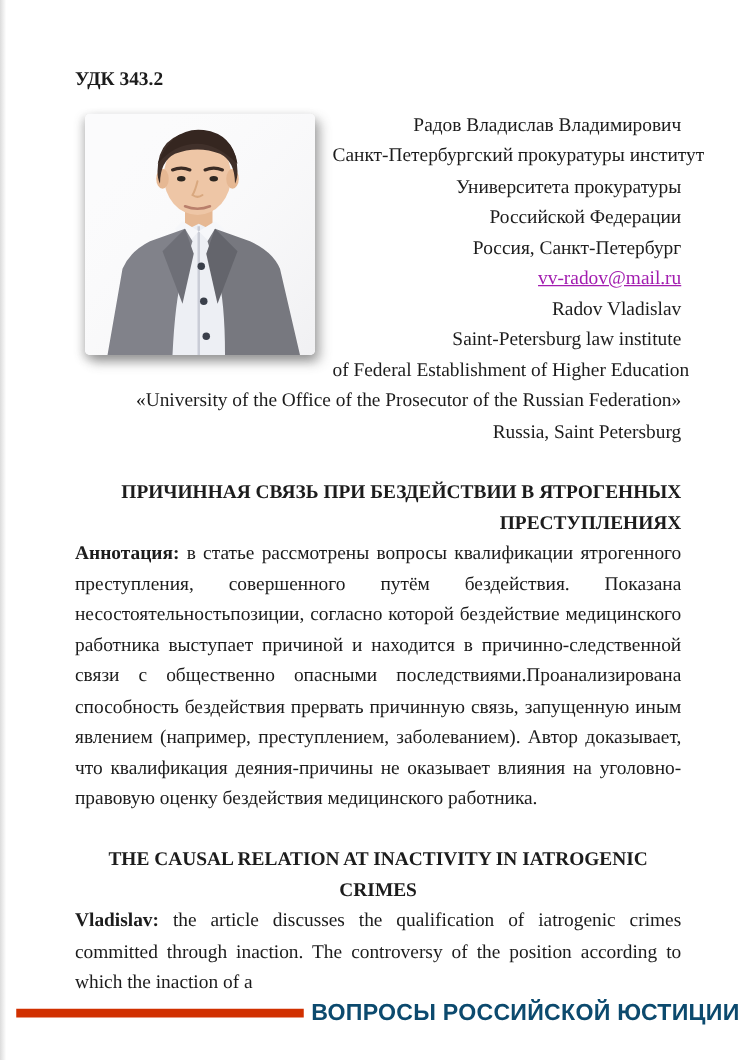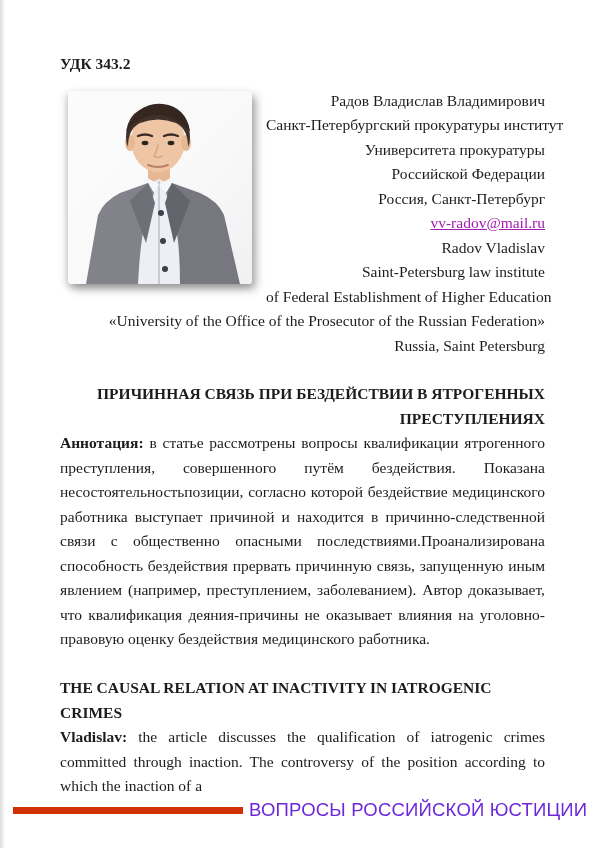--- a/index.html
+++ b/index.html
@@ -47,40 +47,40 @@
     text-align:right;
   }
   .para{
     margin:0;
     text-align:justify;
   }
   .para .label{font-weight:bold;}
   .title-en{
     margin:24.5px 0 0 0;
     font-weight:bold;
-    text-align:left;
+    text-align:center;
   }
   .footer{
     position:absolute;
     left:13px;right:16px;top:798px;
     display:flex;
     align-items:center;
   }
   .footer-bar{
     width:230px;height:7px;
     background:#d13000;
     flex:none;
     margin-right:6px;
   }
   .footer-journal{
     font-family:"Liberation Sans","DejaVu Sans",sans-serif;
-    font-weight:normal;
+    font-weight:bold;
     font-size:18.5px;
     letter-spacing:0.2px;
-    color:#6d28d9;
+    color:#0c4a6e;
     white-space:nowrap;
   }
 </style>
 </head>
 <body>
 
 <div class="page">
   <div class="page-edge"></div>
 
   <div class="udk">УДК 343.2</div>

